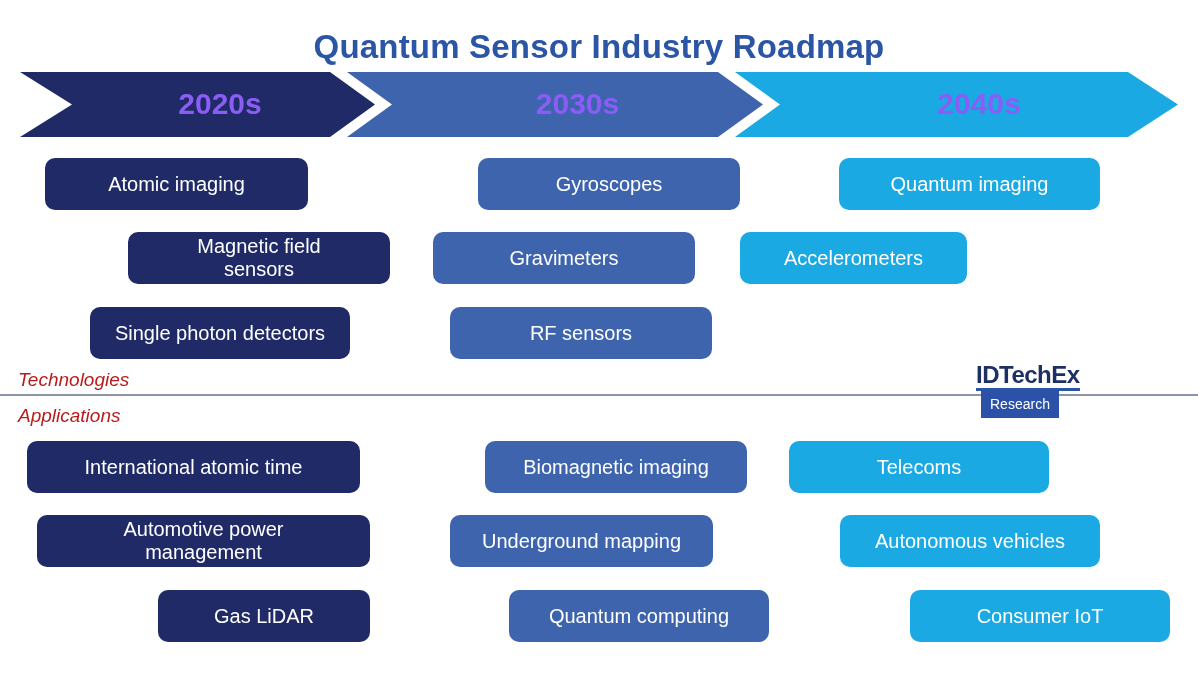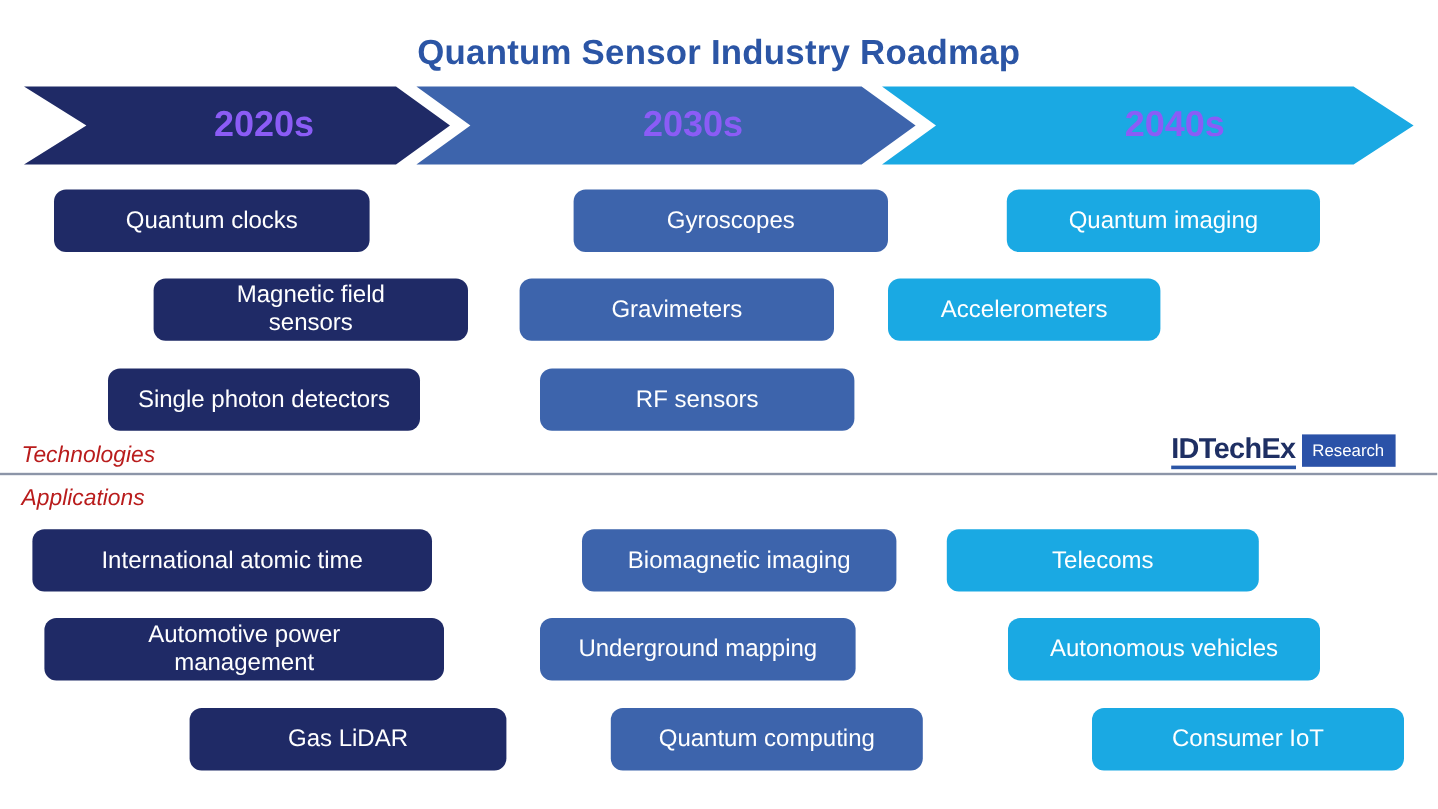--- a/index.html
+++ b/index.html
@@ -2,21 +2,21 @@
 <html><head>
 <meta charset="utf-8">
 <style>
   html,body{margin:0;padding:0;background:#ffffff;}
   .canvas{
     position:relative;width:1198px;height:674px;background:#ffffff;overflow:hidden;
     font-family:"Liberation Sans", sans-serif;
   }
   .page-title{
     position:absolute;left:0;top:28px;width:1198px;text-align:center;
-    font-size:29px;font-weight:bold;color:#2B55A5;letter-spacing:0.2px;
+    font-size:33px;font-weight:bold;color:#2B55A5;letter-spacing:0.2px;
   }
   .arrows{position:absolute;left:0;top:0;}
   .era-label{
     position:absolute;color:#8b5cf6;font-size:30px;font-weight:bold;
     text-align:center;line-height:32px;
   }
   .box{
     position:absolute;height:52px;border-radius:10px;
     display:flex;align-items:center;justify-content:center;
     color:#ffffff;font-size:20px;text-align:center;
@@ -24,21 +24,21 @@
   .box .box-label{display:block;line-height:23px;}
   .navy{background:#1F2A66;}
   .blue{background:#3D64AC;}
   .cyan{background:#1AA9E3;}
   .section-label{
     position:absolute;font-size:19px;font-style:italic;color:#b91c1c;
   }
   .section-line{
     position:absolute;left:0;top:394px;width:1198px;height:2px;background:#8C95A8;
   }
-  .logo{position:absolute;left:976px;top:362px;display:flex;align-items:flex-start;}
+  .logo{position:absolute;left:976px;top:362px;display:flex;align-items:flex-start;flex-direction:column;}
   .logo-name{
     font-size:24px;font-weight:bold;color:#1E2F63;letter-spacing:-0.5px;
     border-bottom:3px solid #2B55A5;padding-bottom:0px;line-height:26px;
   }
   .logo-badge{
     margin-left:5px;background:#2B52A8;color:#ffffff;font-size:14px;
     padding:3px 9px 4px 9px;line-height:20px;
   }
 </style>
 </head>
@@ -52,21 +52,21 @@
     <polygon points="20,72 330,72 375,104.5 330,137 20,137 72,104.5" fill="#1F2A66"></polygon>
     <polygon points="347,72 718,72 763,104.5 718,137 347,137 392,104.5" fill="#3D64AC"></polygon>
     <polygon points="735,72 1128,72 1178,104.5 1128,137 735,137 780,104.5" fill="#1AA9E3"></polygon>
   </svg>
 
   <div class="era-label" style="left:65px;top:88px;width:310px;">2020s</div>
   <div class="era-label" style="left:392px;top:88px;width:371px;">2030s</div>
   <div class="era-label" style="left:780px;top:88px;width:398px;">2040s</div>
 
   <div class="box navy" style="left:45px;top:158px;width:263px;">
-    <span class="box-label">Quantum clocks</span>
+    <span class="box-label">Atomic imaging</span>
   </div>
   <div class="box blue" style="left:478px;top:158px;width:262px;text-align:center;">
     <span class="box-label">Gyroscopes</span>
   </div>
   <div class="box cyan" style="left:839px;top:158px;width:261px;">
     <span class="box-label">Quantum imaging</span>
   </div>
 
   <div class="box navy" style="left:128px;top:232px;width:262px;">
     <span class="box-label" style="max-width:180px;">Magnetic field sensors</span>
@@ -107,21 +107,21 @@
   <div class="box navy" style="left:37px;top:515px;width:333px;">
     <span class="box-label" style="max-width:220px;">Automotive power management</span>
   </div>
   <div class="box blue" style="left:450px;top:515px;width:263px;">
     <span class="box-label">Underground mapping</span>
   </div>
   <div class="box cyan" style="left:840px;top:515px;width:260px;">
     <span class="box-label">Autonomous vehicles</span>
   </div>
 
-  <div class="box navy" style="left:158px;top:590px;width:264px;">
+  <div class="box navy" style="left:158px;top:590px;width:212px;">
     <span class="box-label">Gas LiDAR</span>
   </div>
   <div class="box blue" style="left:509px;top:590px;width:260px;">
     <span class="box-label">Quantum computing</span>
   </div>
   <div class="box cyan" style="left:910px;top:590px;width:260px;">
     <span class="box-label">Consumer IoT</span>
   </div>
 
 </div>

